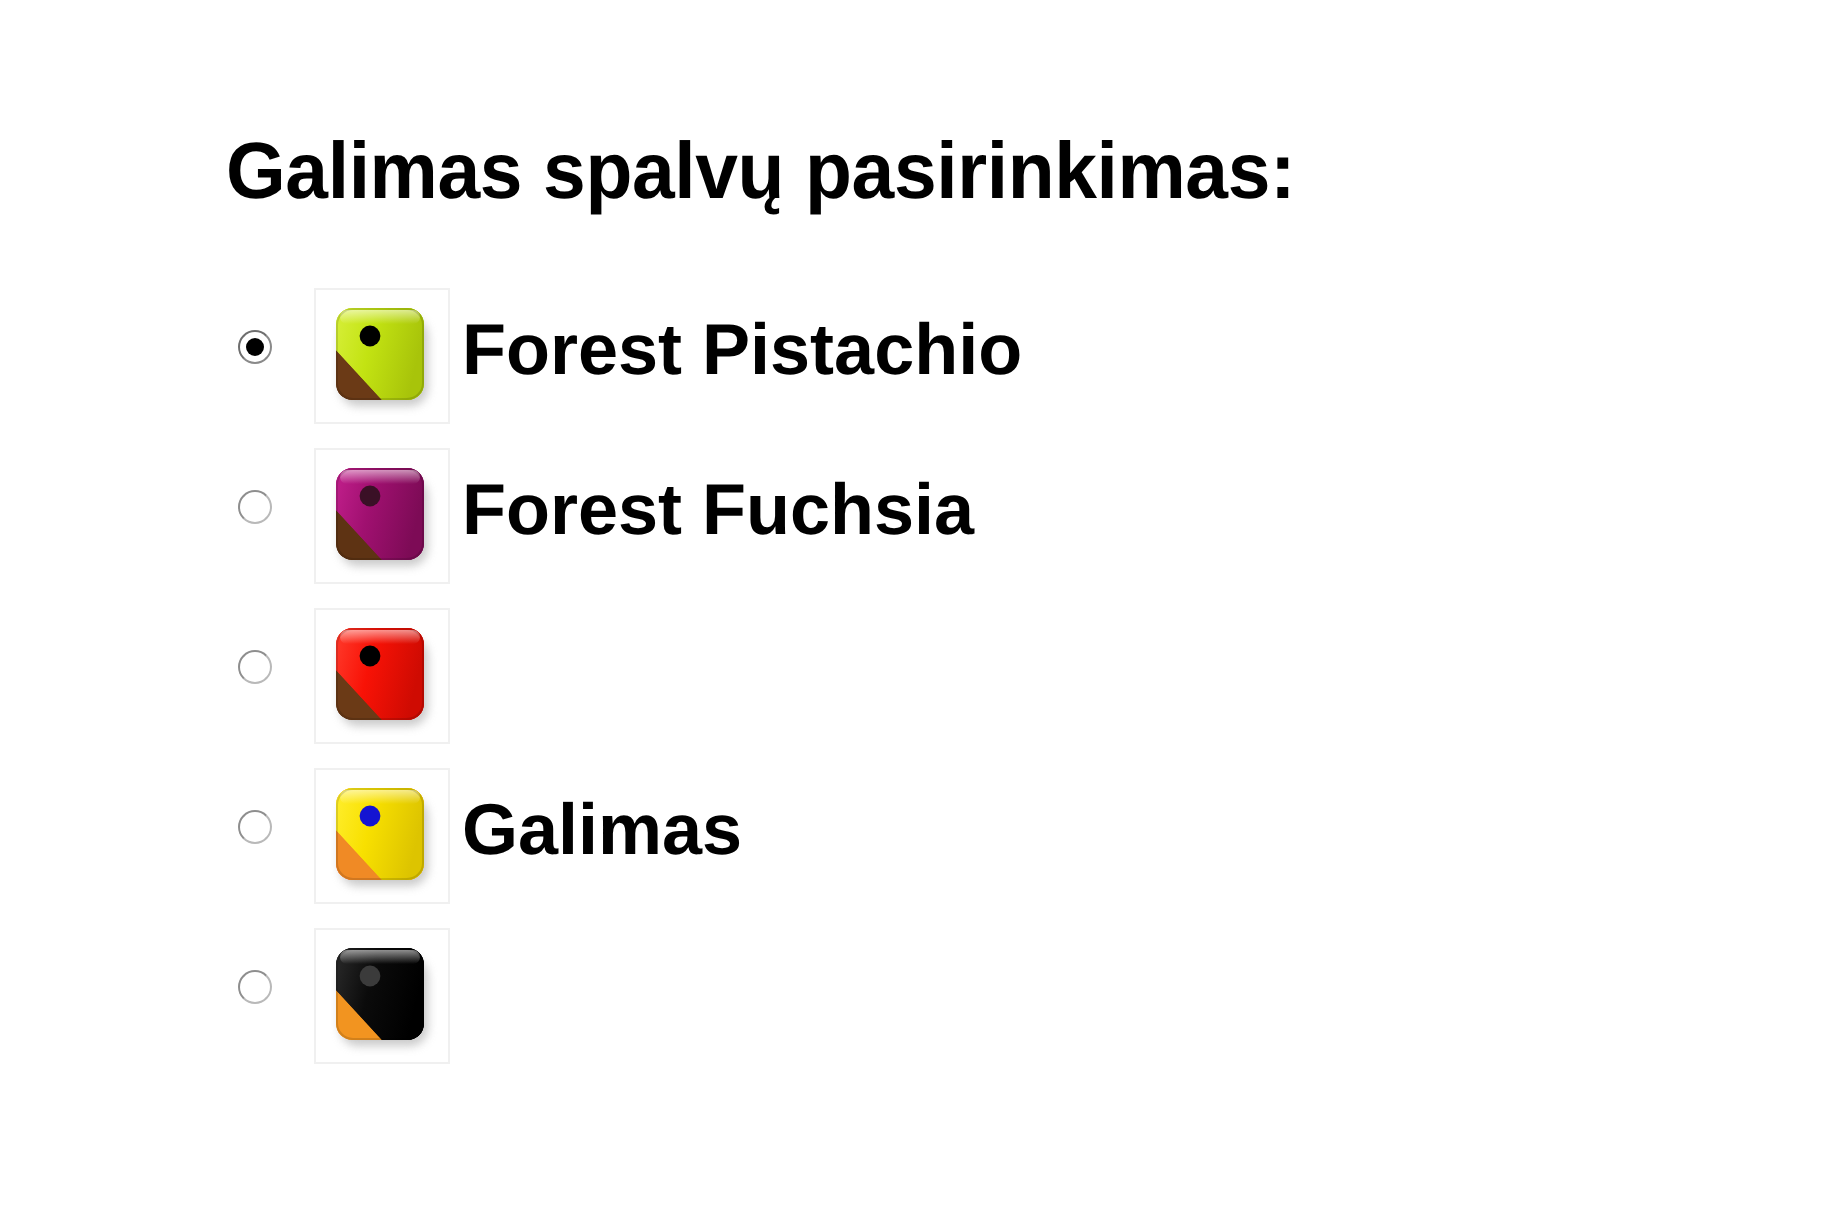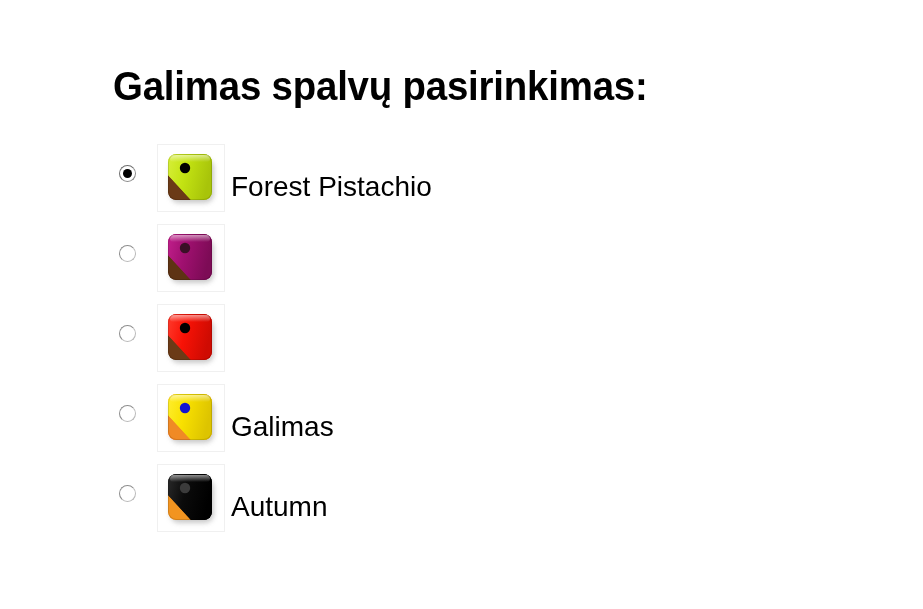--- a/index.html
+++ b/index.html
@@ -125,25 +125,25 @@
     height: 46px;
     border-radius: 8px;
     overflow: hidden;
   }
   .swatch svg { display: block; }
 
   
   .option-label {
     position: absolute;
     left: 231px;
-    top: 32px;
+    top: 20px;
     font-family: "Liberation Sans", sans-serif;
-    font-size: 28px;
+    font-size: 36px;
     line-height: 34px;
-    font-weight: normal;
+    font-weight: bold;
     white-space: nowrap;
     color: #000000;
   }
 </style>
 </head>
 <body>
 
 <div class="page">
 
   <div class="page-title">Galimas spalvų pasirinkimas:</div>
@@ -235,20 +235,21 @@
       <polygon points="0,21 0,46 23,46" fill="#5e3313"></polygon>
       <polygon points="0,0 0,21 23,46 44,46 44,0" fill="url(#gm1)"></polygon>
       <circle cx="17" cy="14" r="5.2" fill="#3a1026"></circle>
       <rect x="2" y="1" width="40" height="7" rx="3.5" fill="url(#gh1)"></rect>
       <rect x="0.5" y="0.5" width="43" height="45" rx="8" ry="8" fill="none" stroke="#00000022" stroke-width="1"></rect>
     </g>
   </svg>
             </span>
       </span>
     </span>
+    <span class="option-label">Forest Fuchsia</span>
   </label>
 
   <label class="option-row">
     <span class="radio"></span>
     <span class="icon-cell">
       <span class="swatch-wrap">
         <span class="swatch-shadow"></span>
         <span class="swatch">
   <svg width="44" height="46" viewBox="0 0 44 46" xmlns="http://www.w3.org/2000/svg">
     <defs>
@@ -377,17 +378,16 @@
       <polygon points="0,21 0,46 23,46" fill="#f29420"></polygon>
       <polygon points="0,0 0,21 23,46 44,46 44,0" fill="url(#gm4)"></polygon>
       <circle cx="17" cy="14" r="5.2" fill="#3b3b3b"></circle>
       <rect x="2" y="1" width="40" height="7" rx="3.5" fill="url(#gh4)"></rect>
       <rect x="0.5" y="0.5" width="43" height="45" rx="8" ry="8" fill="none" stroke="#00000022" stroke-width="1"></rect>
     </g>
   </svg>
             </span>
       </span>
     </span>
-    <span class="option-label">Autumn</span>
   </label>
 </div>
 
 </div>
 
 </body></html>

